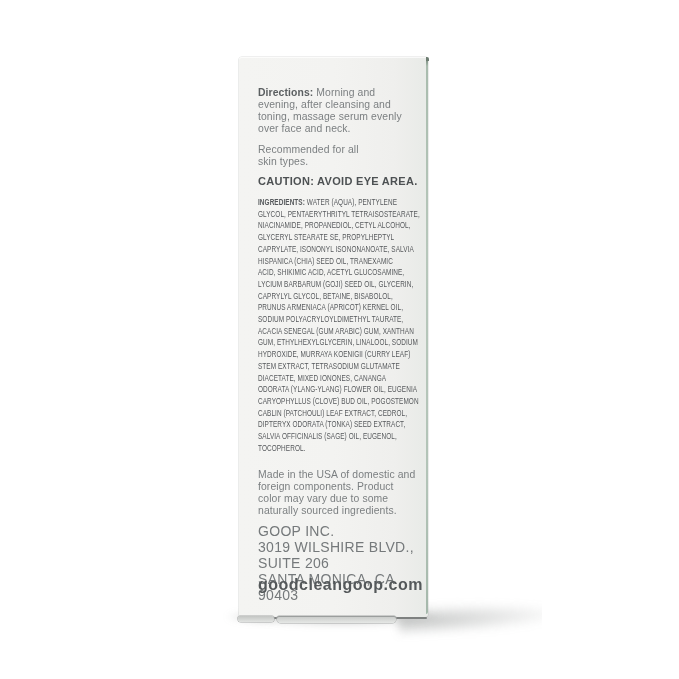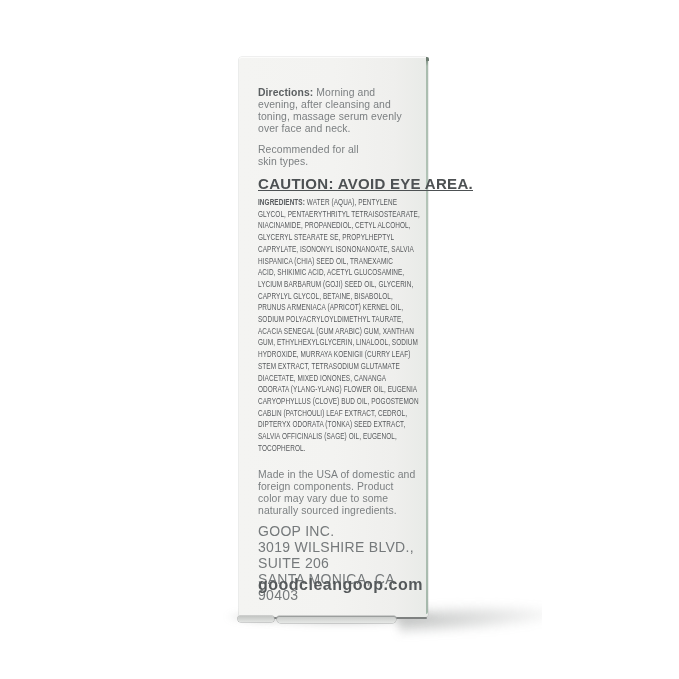--- a/index.html
+++ b/index.html
@@ -104,26 +104,25 @@
     letter-spacing: 0.1px;
   }
   .directions { top: 30px; }
   .directions .lbl {
     font-weight: 700;
     color: #5b5f61;
   }
   .recommended { top: 87px; }
   .caution {
     top: 118px;
-    font-size: 15px;
+    font-size: 11px;
     font-weight: 600;
     letter-spacing: 0.3px;
     color: #4d5153;
     white-space: pre;
-    text-decoration: underline;
   }
   .ingredients {
     top: 140px;
     font-size: 9.2px;
     line-height: 11.7px;
     color: #56595c;
     white-space: pre;
     transform: scaleX(0.70);
     transform-origin: left top;
     letter-spacing: 0.1px;

